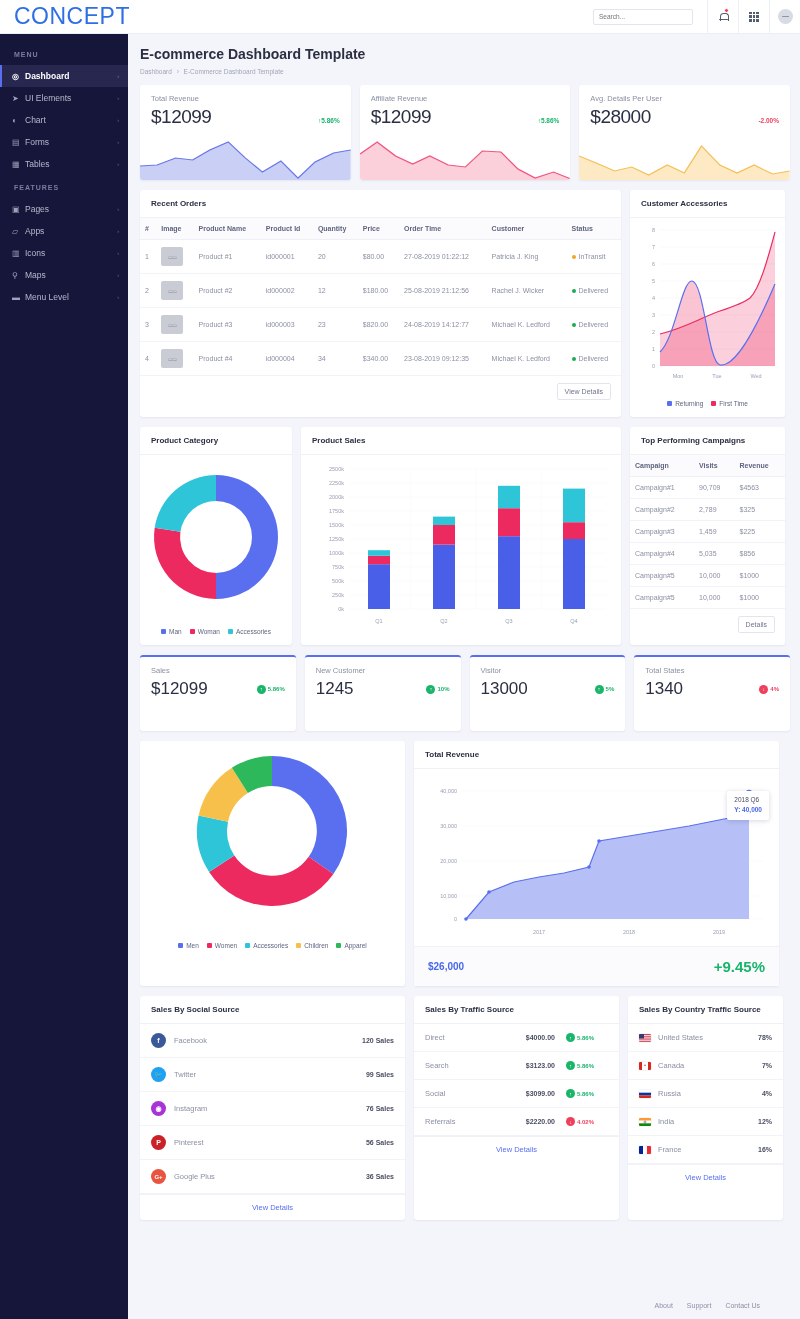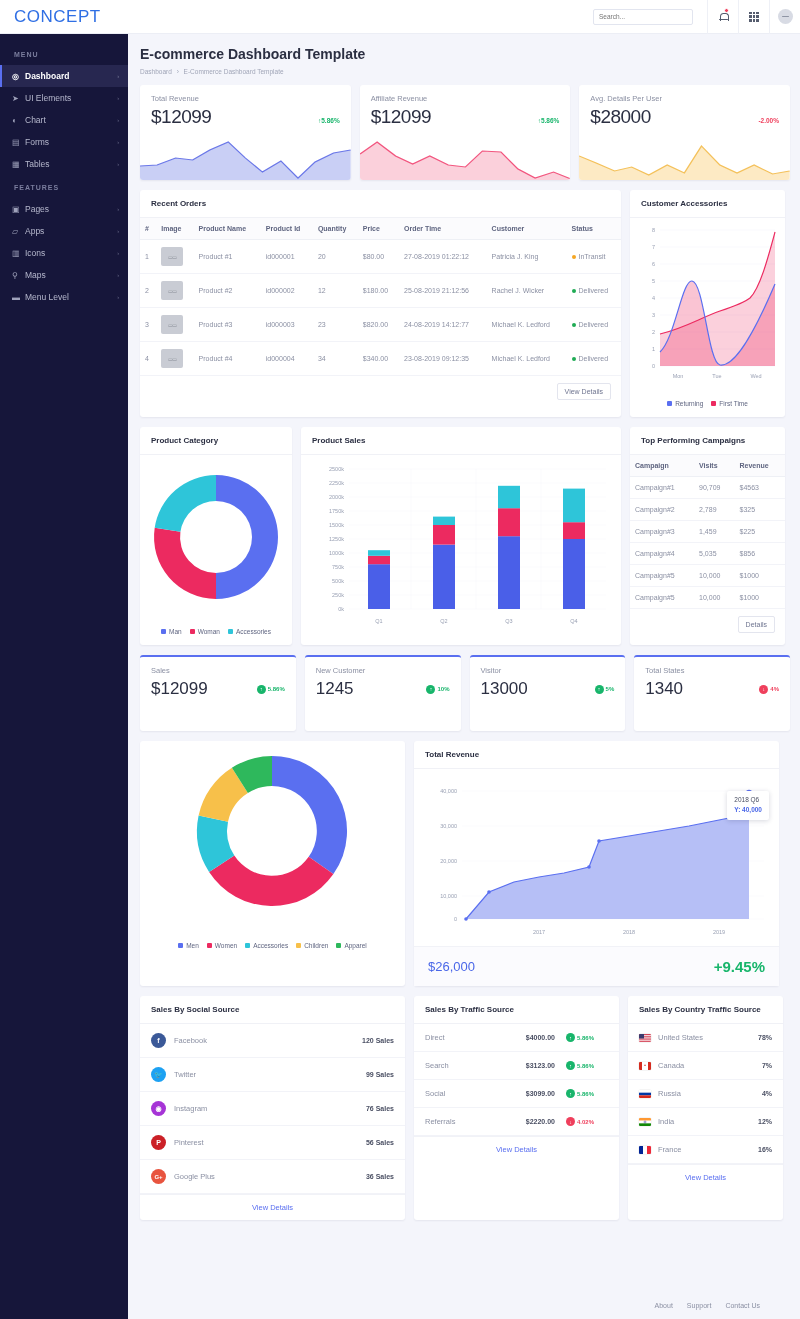--- a/index.html
+++ b/index.html
@@ -11,21 +11,21 @@
     font-size:11px;
     overflow:hidden;
   }
   
   .topbar{
     position:absolute; top:0; left:0; width:800px; height:34px;
     background:#fff; display:flex; align-items:center;
     border-bottom:1px solid #eceef5; z-index:20;
   }
   .brand{
-    width:128px; padding-left:14px; font-size:17px; letter-spacing:.5px;
+    width:128px; padding-left:14px; font-size:23px; letter-spacing:.5px;
     color:#2f6fe4; font-weight:500;
   }
   .topbar-right{
     margin-left:auto; display:flex; align-items:center; height:100%;
   }
   .search-box{
     width:100px; height:16px; border:1px solid #e2e5ef; border-radius:2px;
     font-size:6.5px; color:#9aa1b4; padding:0 5px; line-height:14px;
     background:#fff; outline:none; font-family:inherit;
   }
@@ -152,21 +152,21 @@
     border-bottom:1px solid #f2f3f8; font-size:7.5px; color:#8b90a3;}
   .sicon{ width:15px;height:15px;border-radius:50%;margin-right:8px;color:#fff;
     display:flex;align-items:center;justify-content:center;font-size:7px;font-weight:700;}
   .sval{ margin-left:auto; font-size:7px; color:#4a4f63; font-weight:700;}
   .flag{ width:12px;height:8px;margin-right:7px;border-radius:1px;overflow:hidden;
     display:block; box-shadow:0 0 0 .5px rgba(0,0,0,.08);}
 
   
   .rev-foot{ display:flex; align-items:center; padding:11px 14px;
     border-top:1px solid #f1f2f7; background:#fbfbfe;}
-  .rev-foot .a{ font-size:13px; color:#4a67e8; font-weight:400;}
+  .rev-foot .a{ font-size:10px; color:#4a67e8; font-weight:700;}
   .rev-foot .b{ margin-left:auto; font-size:15px; color:#18b56b; font-weight:700;}
 
   .tooltip{
     position:absolute; background:#fff; box-shadow:0 1px 5px rgba(30,35,70,.18);
     border-radius:2px; padding:4px 7px; font-size:6.5px; color:#4a4f63; line-height:1.6;
   }
   .tooltip .y{ color:#4a67e8; font-weight:700; }
 
   footer{
     position:absolute; bottom:0; left:128px; width:672px; height:28px;

